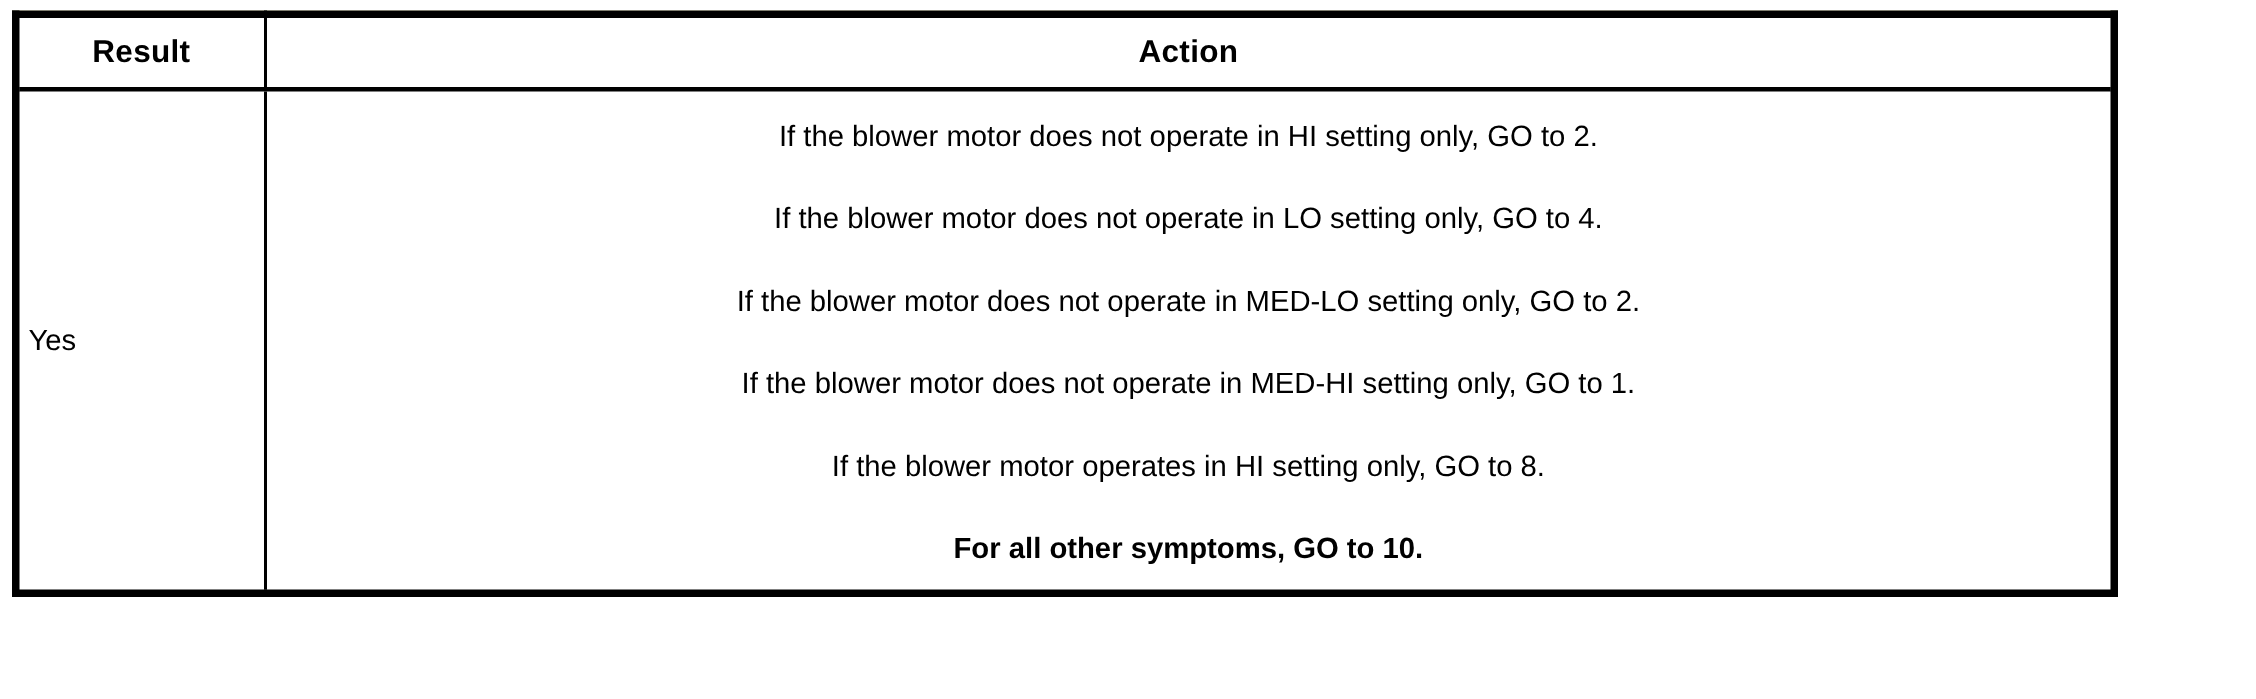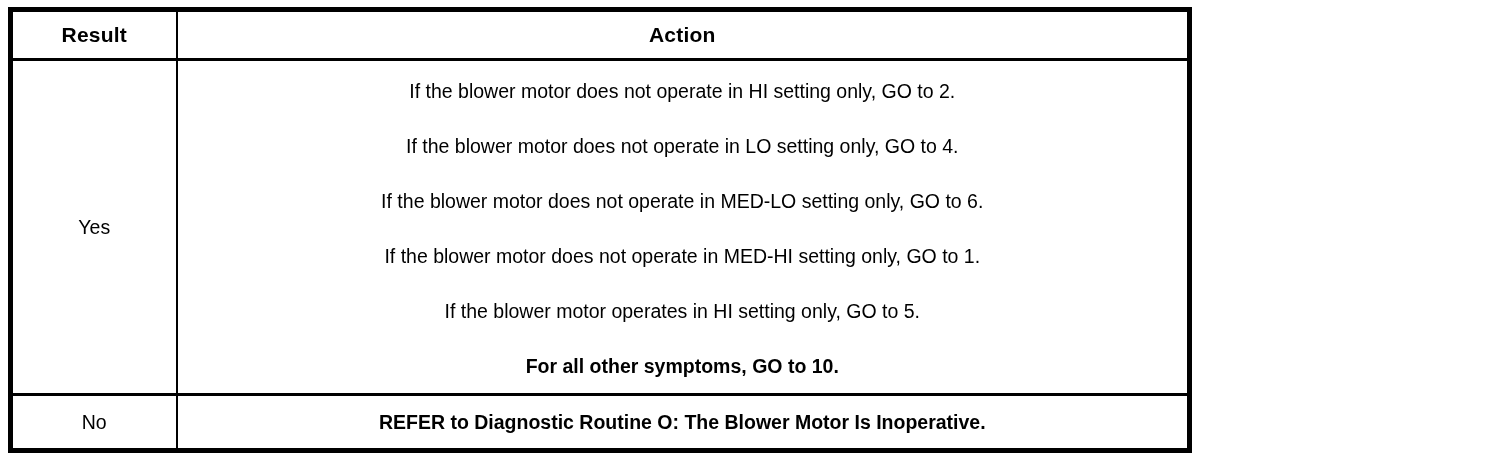--- a/index.html
+++ b/index.html
@@ -14,21 +14,21 @@
   .page {
     position: relative;
     width: 1504px;
     height: 466px;
     background: #ffffff;
   }
   table.diag-table {
     position: absolute;
     left: 8px;
     top: 7px;
-    width: 1184px;
+    width: 1404px;
     border-collapse: collapse;
     table-layout: fixed;
     background: #fef9c3;
     border: 5px solid #000000;
   }
   col.result-col { width: 166px; }
   table.diag-table th,
   table.diag-table td {
     border: 2px solid #000000;
     background: #ffffff;
@@ -39,21 +39,21 @@
     height: 46px;
     font-size: 21px;
     font-weight: bold;
     text-align: center;
     letter-spacing: 0.2px;
     padding: 0;
   }
   td.result-cell {
     font-size: 19.5px;
     padding: 0 6px 0 6px;
-    text-align: center;
+    text-align: left;
     vertical-align: middle;
   }
   td.action-cell {
     font-size: 19.5px;
     padding: 19px 14px 16px 14px;
     text-align: left;
     vertical-align: middle;
   }
   tr.no-row td {
     border-top-width: 3px;
@@ -88,27 +88,21 @@
         <th>Result</th>
         <th>Action</th>
       </tr>
     </thead>
     <tbody>
       <tr class="yes-row">
         <td class="result-cell">Yes</td>
         <td class="action-cell">
           <p>If the blower motor does not operate in HI setting only, GO to 2.</p>
           <p>If the blower motor does not operate in LO setting only, GO to 4.</p>
-          <p>If the blower motor does not operate in MED-LO setting only, GO to 6.</p>
+          <p>If the blower motor does not operate in MED-LO setting only, GO to 2.</p>
           <p>If the blower motor does not operate in MED-HI setting only, GO to 1.</p>
-          <p>If the blower motor operates in HI setting only, GO to 5.</p>
+          <p>If the blower motor operates in HI setting only, GO to 8.</p>
           <p>For all other symptoms, GO to 10.</p>
-        </td>
-      </tr>
-      <tr class="no-row">
-        <td class="result-cell">No</td>
-        <td class="action-cell">
-          <p>REFER to Diagnostic Routine O: The Blower Motor Is Inoperative.</p>
         </td>
       </tr>
     </tbody>
   </table>
 </div>
 
 </body></html>

